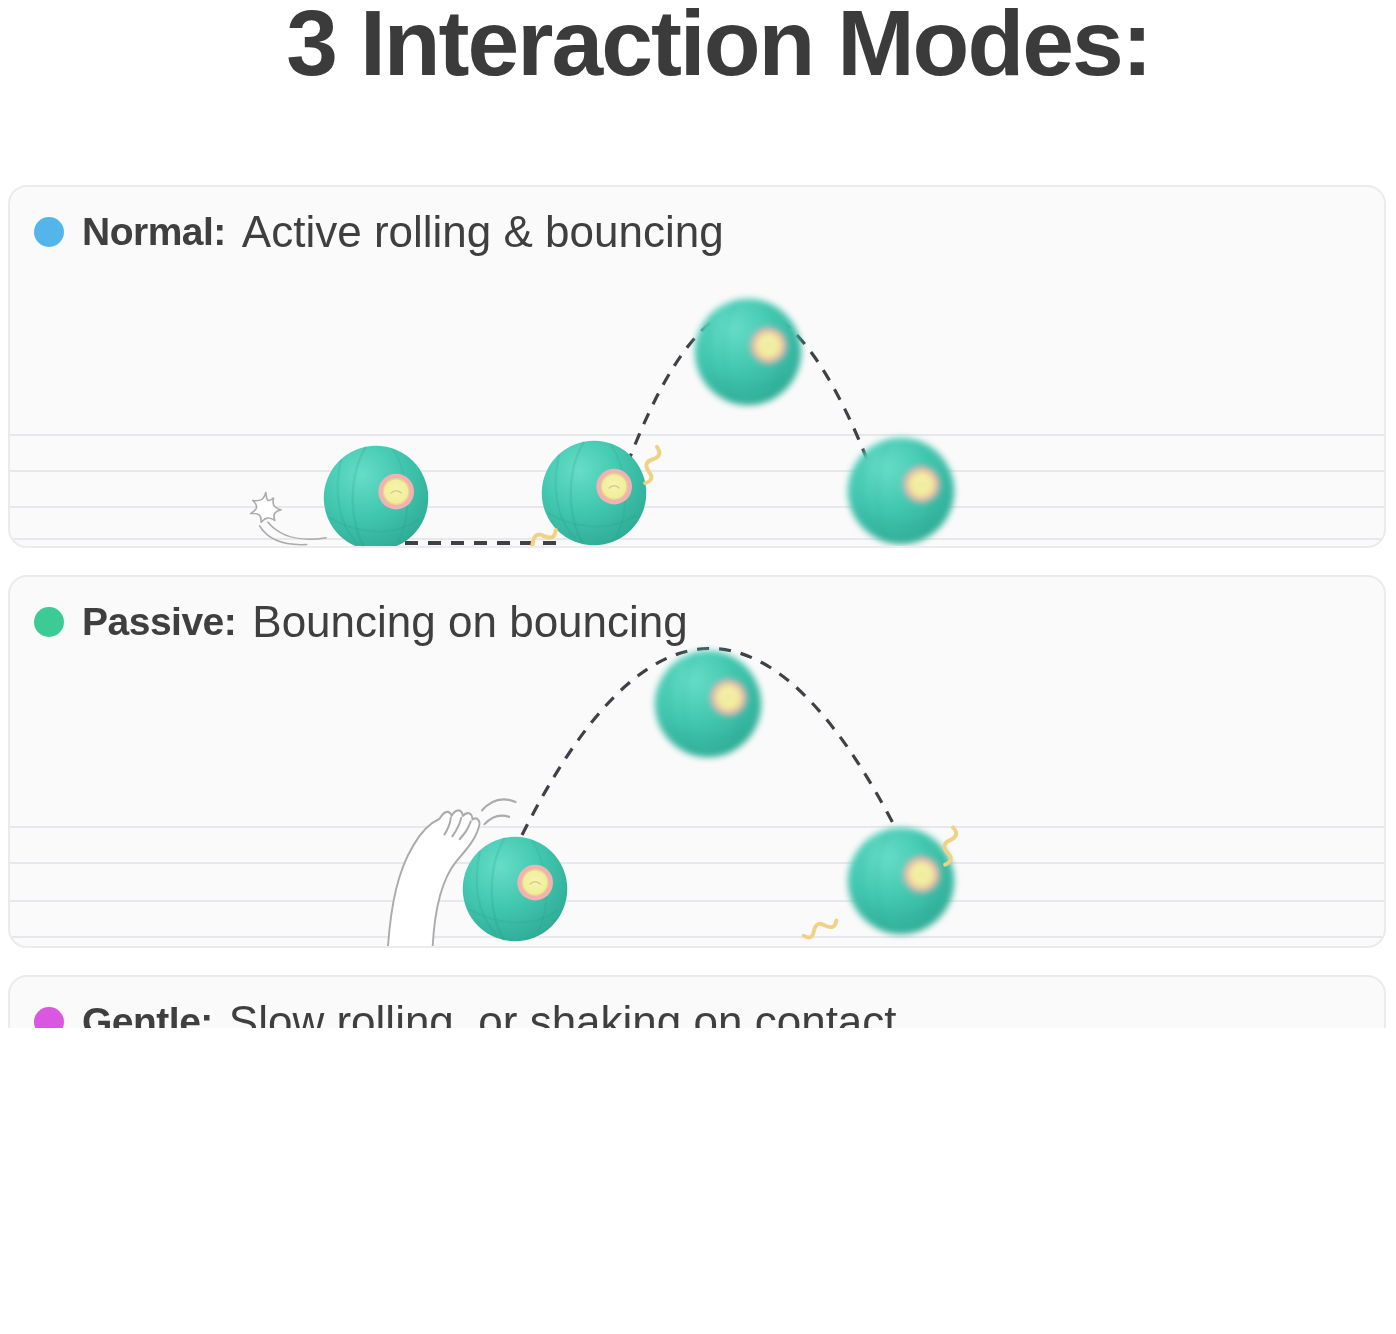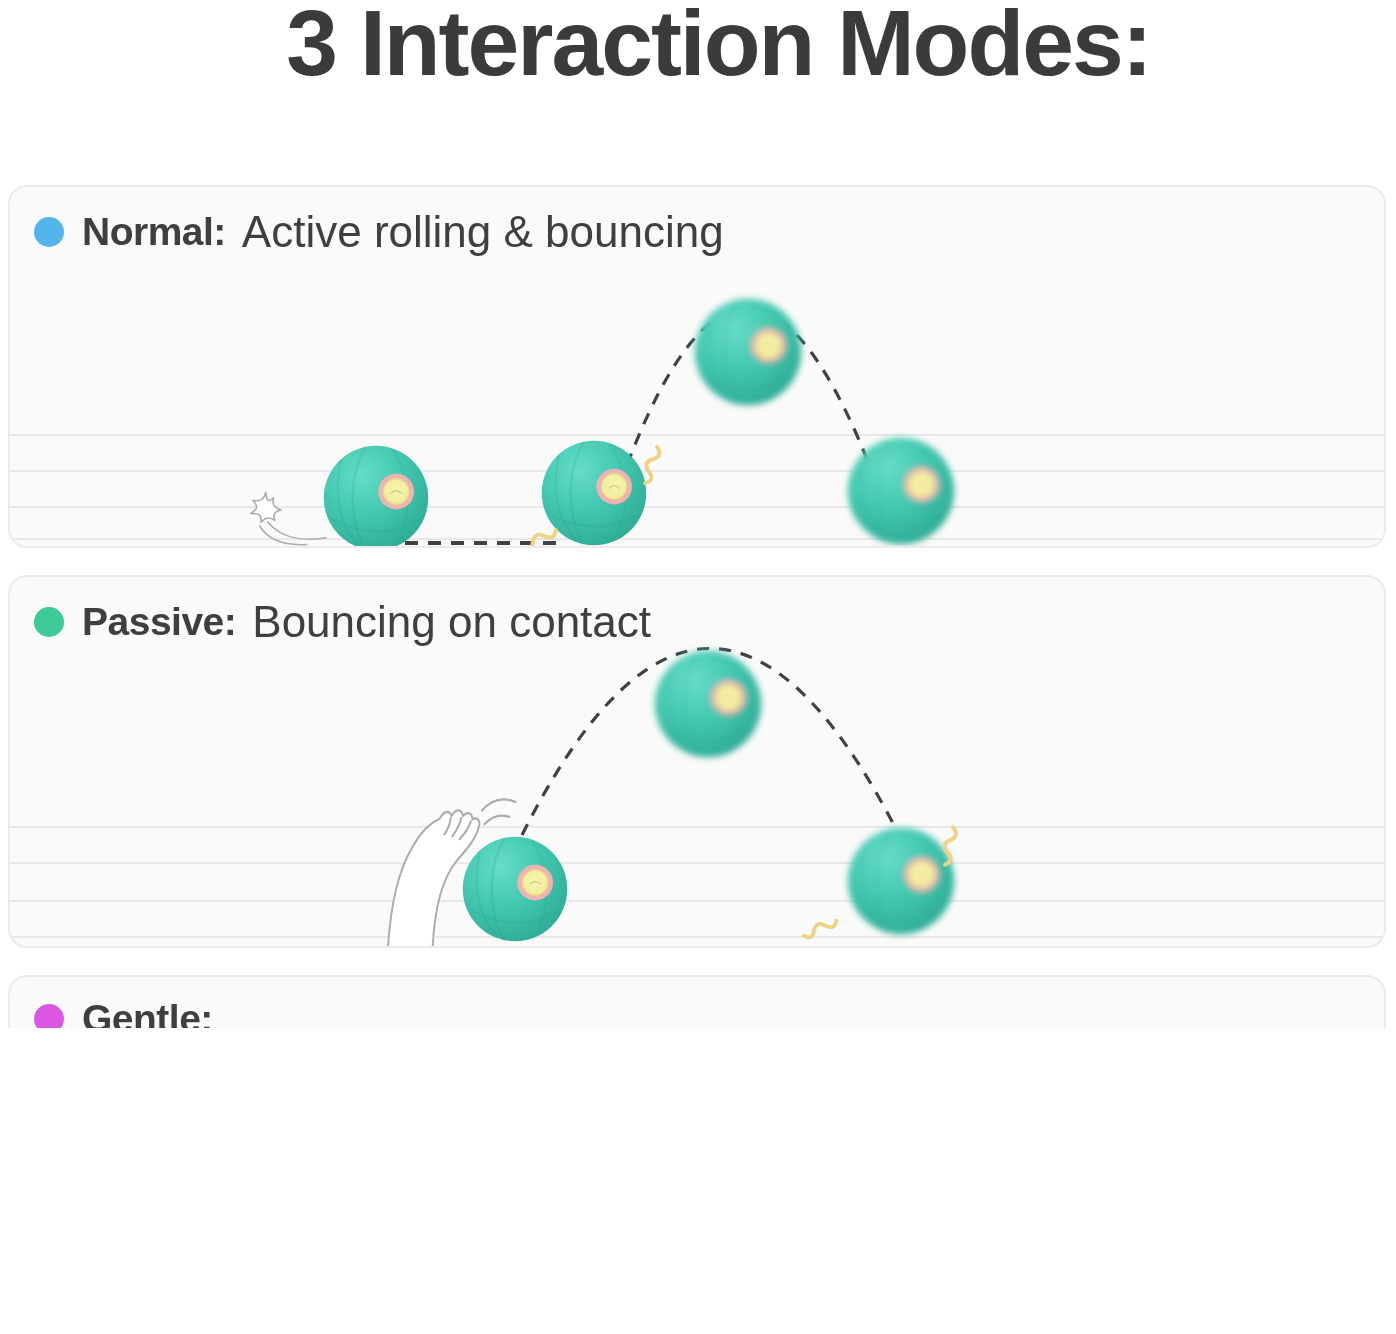--- a/index.html
+++ b/index.html
@@ -134,21 +134,21 @@
       </svg>
     <svg class="deco" style="left:518px;top:330px;width:22px;height:44px;transform:rotate(62deg)" viewBox="0 0 22 44">
         <use href="#squigSym"></use>
       </svg>
   </section>
 
   <section class="panel panel-2">
     <div class="panel-header">
       <span class="dot dot-1"></span>
       <span class="mode-label">Passive:</span>
-      <span class="mode-desc">Bouncing on contact</span>
+      <span class="mode-desc">Bouncing on bouncing</span>
     </div>
 
     <div class="line" style="bottom:118px"></div>
     <div class="line" style="bottom:82px"></div>
     <div class="line" style="bottom:44px"></div>
     <div class="line" style="bottom:8px"></div>
 
     <svg class="layer" viewBox="0 0 1374 369">
       <path class="dash-path" d="M512 258 Q698 -112 886 252"></path>
     </svg>
@@ -171,20 +171,21 @@
       </svg>
     <svg class="deco" style="left:798px;top:330px;width:24px;height:42px;transform:rotate(65deg)" viewBox="0 0 22 44">
         <use href="#squigSym"></use>
       </svg>
   </section>
 
   <section class="panel panel-3">
     <div class="panel-header">
       <span class="dot dot-2"></span>
       <span class="mode-label">Gentle:</span>
+      <span class="mode-desc">Slow rolling, or shaking on contact</span>
     </div>
 
     <div class="line" style="bottom:102px"></div>
     <div class="line" style="bottom:66px"></div>
     <div class="line" style="bottom:29px"></div>
 
     <svg class="layer" viewBox="0 0 1374 346">
       <path class="dash-path" d="M878 250 Q1007 -60 1129 257"></path>
       <path class="dash-ground" d="M638 344 L1092 344"></path>
     </svg>

